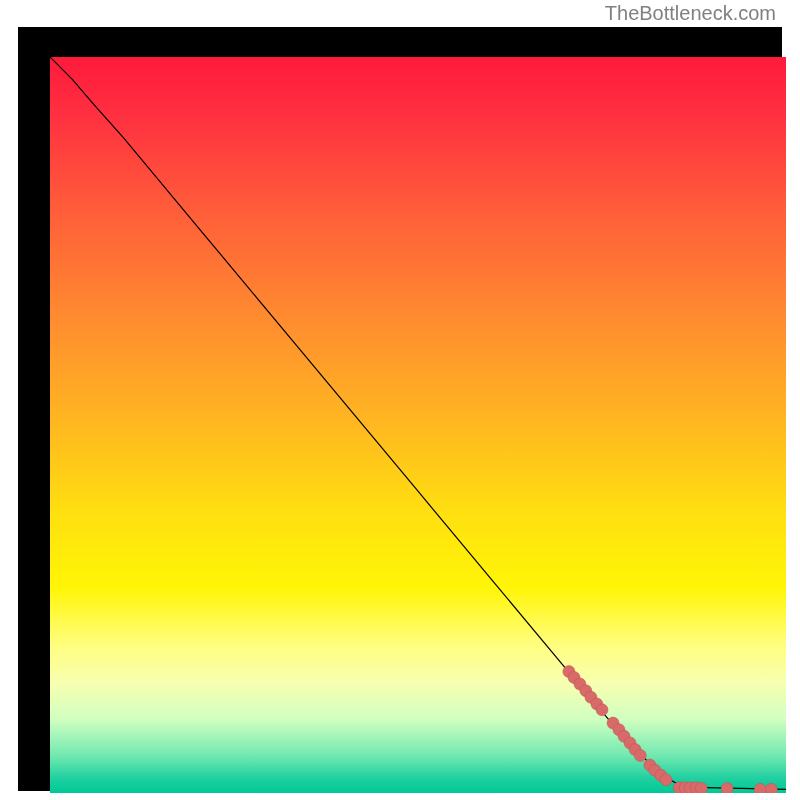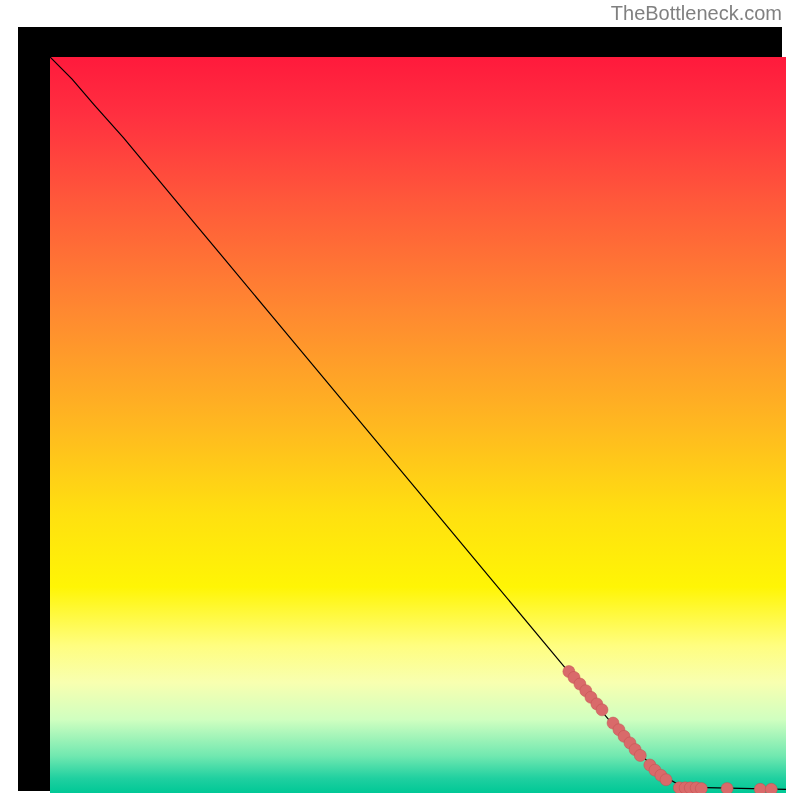--- a/index.html
+++ b/index.html
@@ -9,21 +9,21 @@
     font-family: Arial, sans-serif;
   }
   .container {
     width: 800px;
     height: 800px;
     position: relative;
   }
   .attribution {
     position: absolute;
     top: 2px;
-    right: 18px;
+    right: 24px;
     font-size: 20px;
     color: #808080;
     font-family: Arial, sans-serif;
   }
   .chart-frame {
     position: absolute;
     top: 27px;
     left: 18px;
     width: 764px;
     height: 764px;

